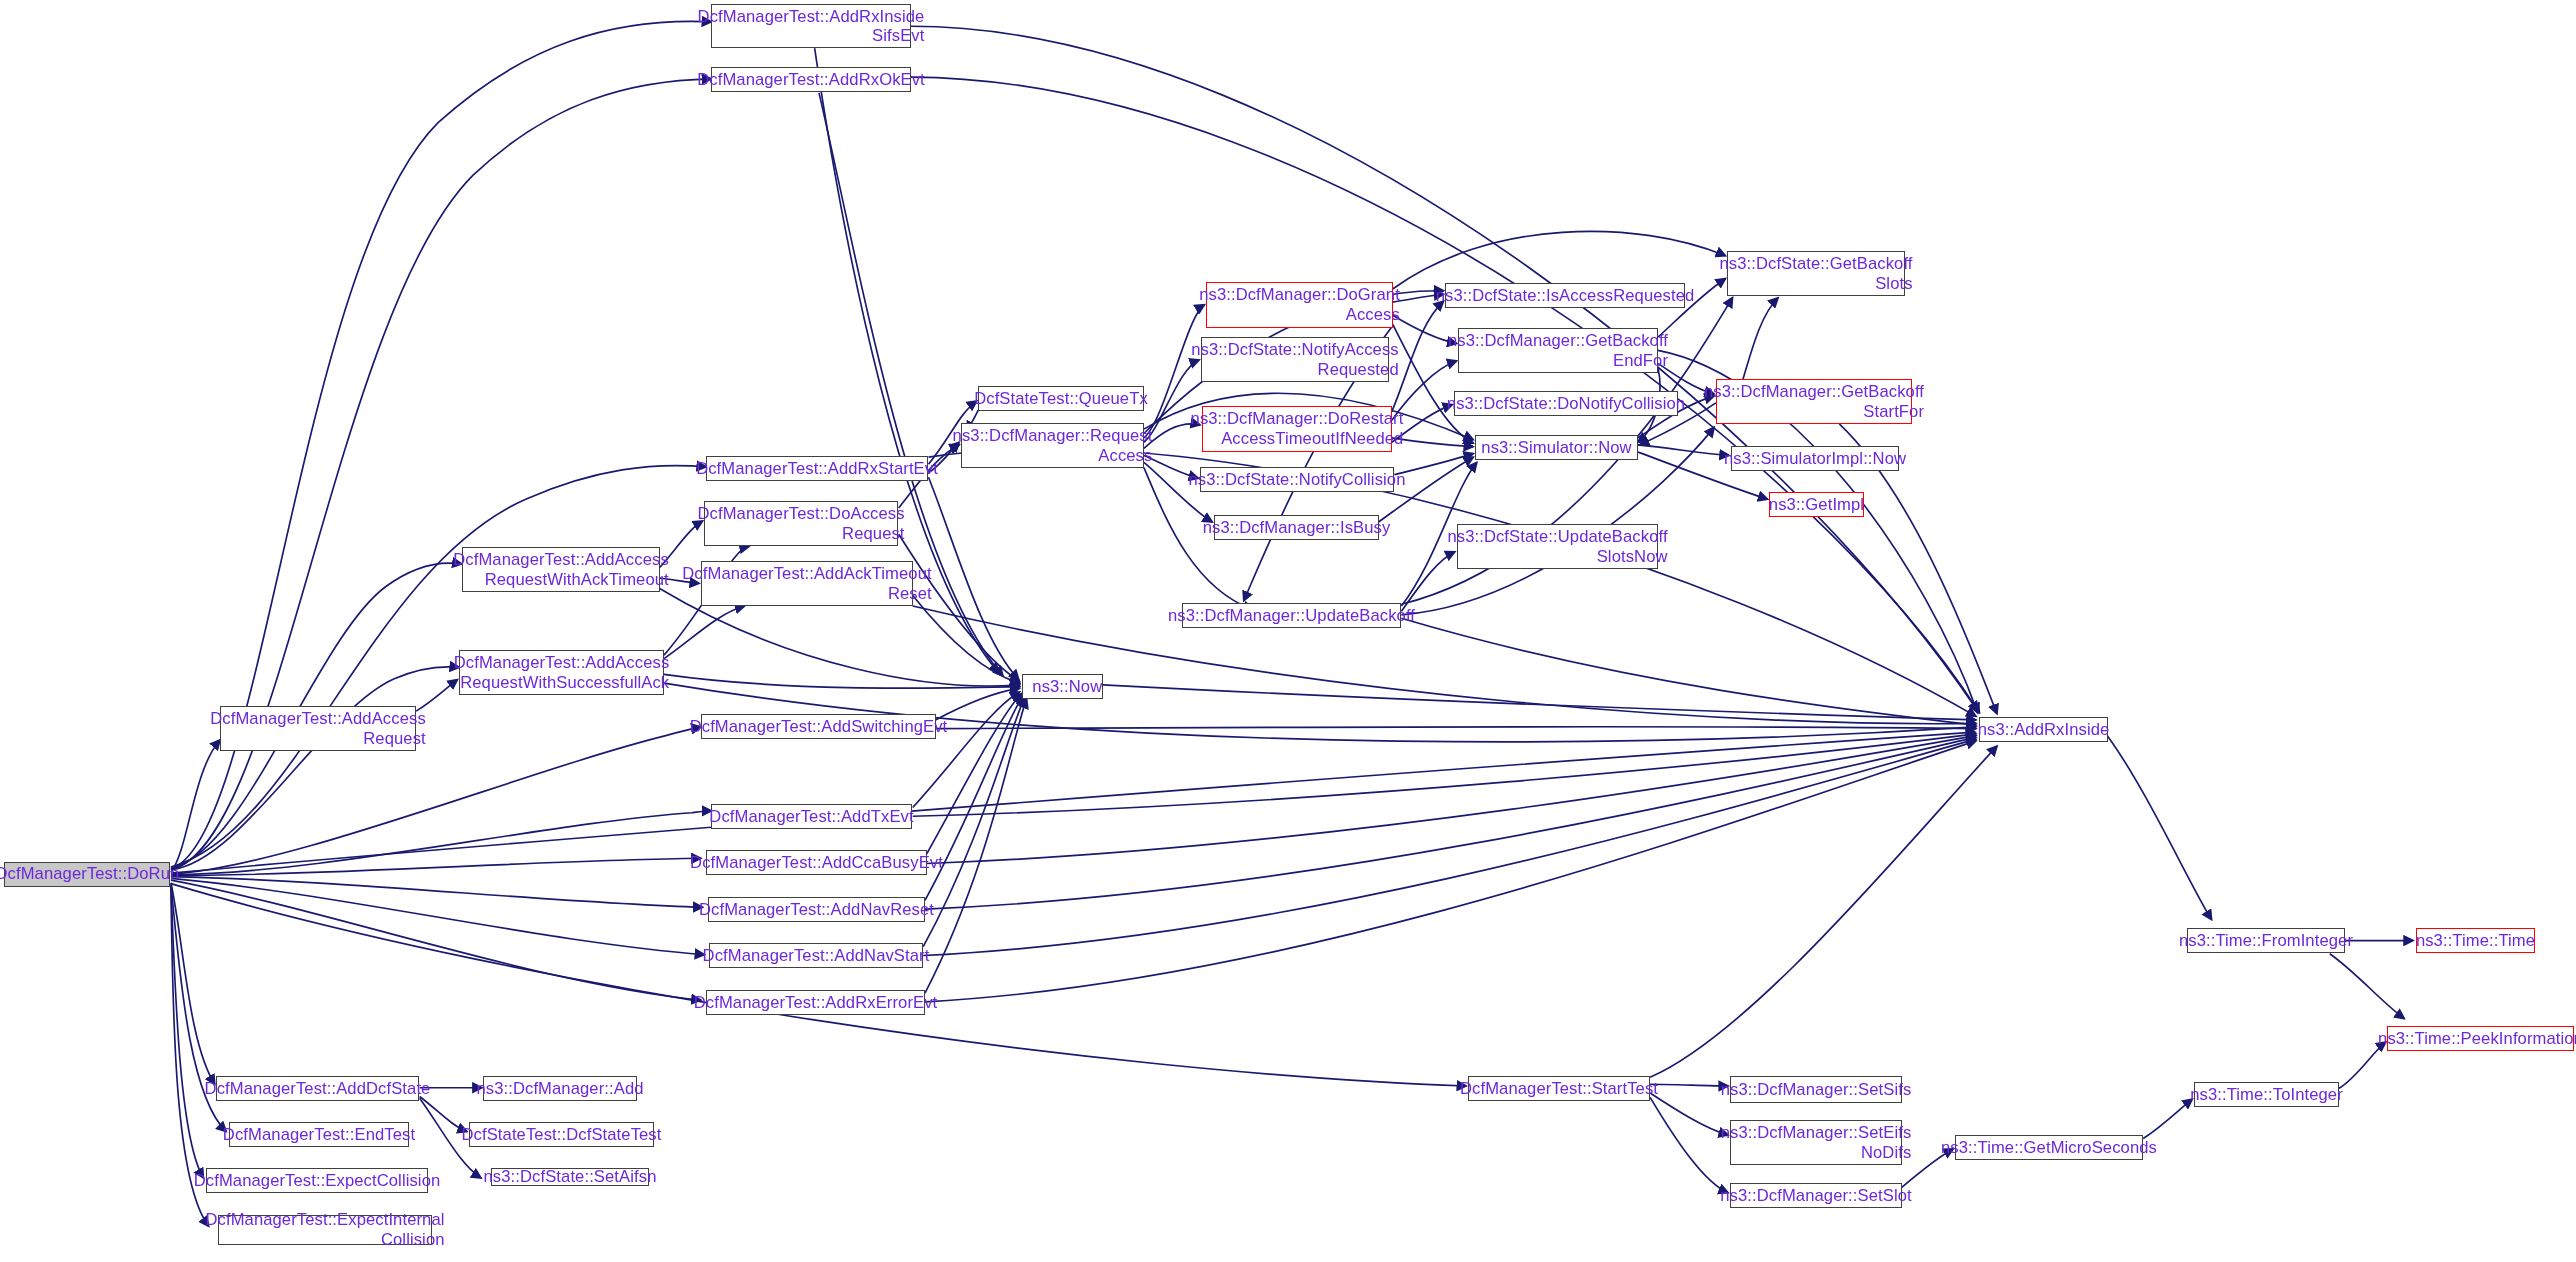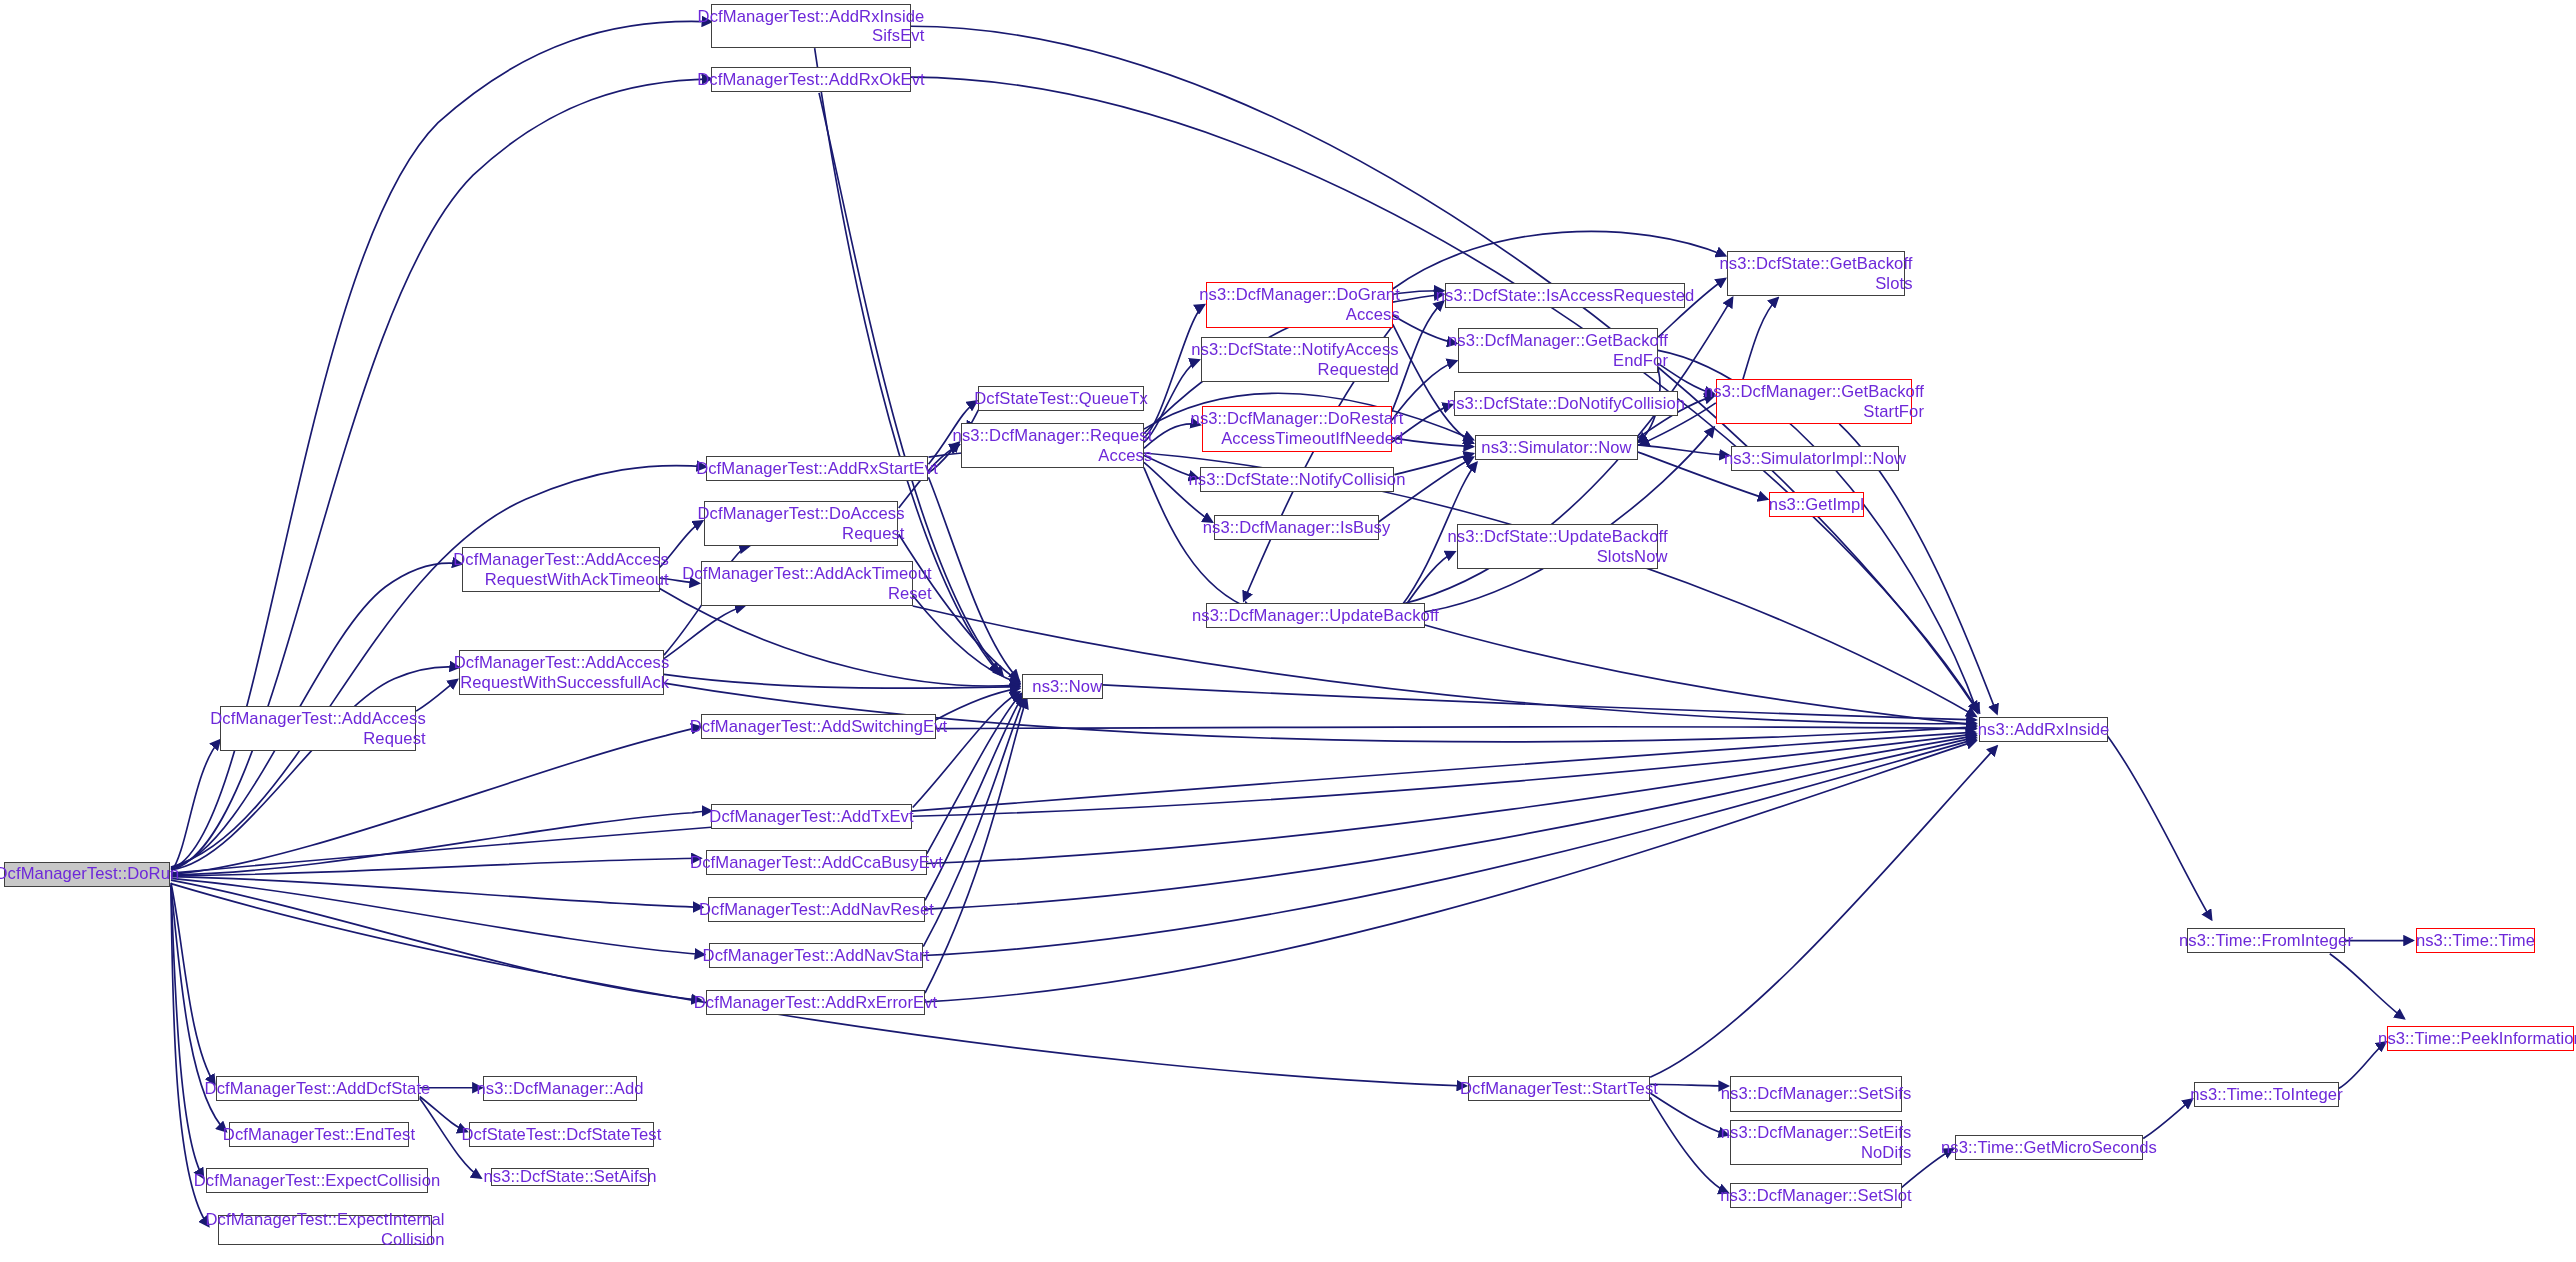--- a/index.html
+++ b/index.html
@@ -184,21 +184,21 @@
       <div class="node" style="left: 1475px; top: 435px; width: 163px; height: 25.4px;">ns3::Simulator::Now</div>
       <div class="node" style="left: 1731px; top: 446px; width: 168px; height: 25.4px;">ns3::SimulatorImpl::Now</div>
       <div class="node red" style="left: 1769px; top: 492px; width: 95px; height: 25.4px;">ns3::GetImpl</div>
       <div class="node" style="left: 978px; top: 386px; width: 166px; height: 25.4px;">DcfStateTest::QueueTx</div>
       <div class="node" style="left: 961px; top: 423px; width: 183px; height: 45px;">ns3::DcfManager::Request
 Access</div>
       <div class="node" style="left: 1200px; top: 467px; width: 194px; height: 25.4px;">ns3::DcfState::NotifyCollision</div>
       <div class="node" style="left: 1214px; top: 515px; width: 165px; height: 25.4px;">ns3::DcfManager::IsBusy</div>
       <div class="node" style="left: 1457px; top: 524px; width: 201px; height: 45px;">ns3::DcfState::UpdateBackoff
 SlotsNow</div>
-      <div class="node" style="left: 1182px; top: 603px; width: 219px; height: 25.4px; margin-left: 24px;">ns3::DcfManager::UpdateBackoff</div>
+      <div class="node" style="left: 1182px; top: 603px; width: 219px; height: 25.4px;">ns3::DcfManager::UpdateBackoff</div>
       <div class="node" style="left: 706px; top: 456px; width: 222px; height: 25.4px;">DcfManagerTest::AddRxStartEvt</div>
       <div class="node" style="left: 704px; top: 501px; width: 194px; height: 45px;">DcfManagerTest::DoAccess
 Request</div>
       <div class="node" style="left: 462px; top: 547px; width: 198px; height: 45px;">DcfManagerTest::AddAccess
 RequestWithAckTimeout</div>
       <div class="node" style="left: 701px; top: 561px; width: 212px; height: 45px;">DcfManagerTest::AddAckTimeout
 Reset</div>
       <div class="node" style="left: 459px; top: 650px; width: 205px; height: 45px;">DcfManagerTest::AddAccess
 RequestWithSuccessfullAck</div>
       <div class="node" style="left: 220px; top: 706px; width: 196px; height: 45px;">DcfManagerTest::AddAccess
@@ -213,21 +213,21 @@
       <div class="node" style="left: 706px; top: 990px; width: 219px; height: 25.4px;">DcfManagerTest::AddRxErrorEvt</div>
       <div class="node" style="left: 216px; top: 1076px; width: 203px; height: 25.4px;">DcfManagerTest::AddDcfState</div>
       <div class="node" style="left: 483px; top: 1076px; width: 154px; height: 25.4px;">ns3::DcfManager::Add</div>
       <div class="node" style="left: 229px; top: 1122px; width: 180px; height: 25.4px;">DcfManagerTest::EndTest</div>
       <div class="node" style="left: 469px; top: 1122px; width: 185px; height: 25.4px;">DcfStateTest::DcfStateTest</div>
       <div class="node" style="left: 206px; top: 1168px; width: 222px; height: 25.4px;">DcfManagerTest::ExpectCollision</div>
       <div class="node" style="left: 491px; top: 1168px; width: 158px; height: 18px;">ns3::DcfState::SetAifsn</div>
       <div class="node" style="left: 218px; top: 1215px; width: 214px; height: 30px;">DcfManagerTest::ExpectInternal
 Collision</div>
       <div class="node" style="left: 1468px; top: 1076px; width: 182px; height: 25.4px;">DcfManagerTest::StartTest</div>
-      <div class="node" style="left: 1730px; top: 1076px; width: 172px; height: 36px;">ns3::DcfManager::SetSifs</div>
+      <div class="node" style="left: 1730px; top: 1076px; width: 172px; height: 27px;">ns3::DcfManager::SetSifs</div>
       <div class="node" style="left: 1730px; top: 1120px; width: 172px; height: 45px;">ns3::DcfManager::SetEifs
 NoDifs</div>
       <div class="node" style="left: 1730px; top: 1183px; width: 172px; height: 25.4px;">ns3::DcfManager::SetSlot</div>
       <div class="node" style="left: 1955px; top: 1135px; width: 188px; height: 25.4px;">ns3::Time::GetMicroSeconds</div>
       <div class="node" style="left: 2194px; top: 1082px; width: 145px; height: 25.4px;">ns3::Time::ToInteger</div>
       <div class="node" style="left: 2187px; top: 928px; width: 158px; height: 25.4px;">ns3::Time::FromInteger</div>
       <div class="node red" style="left: 2416px; top: 928px; width: 119px; height: 25.4px;">ns3::Time::Time</div>
       <div class="node red" style="left: 2387px; top: 1026px; width: 187px; height: 25.4px;">ns3::Time::PeekInformation</div>
     </div>
 

